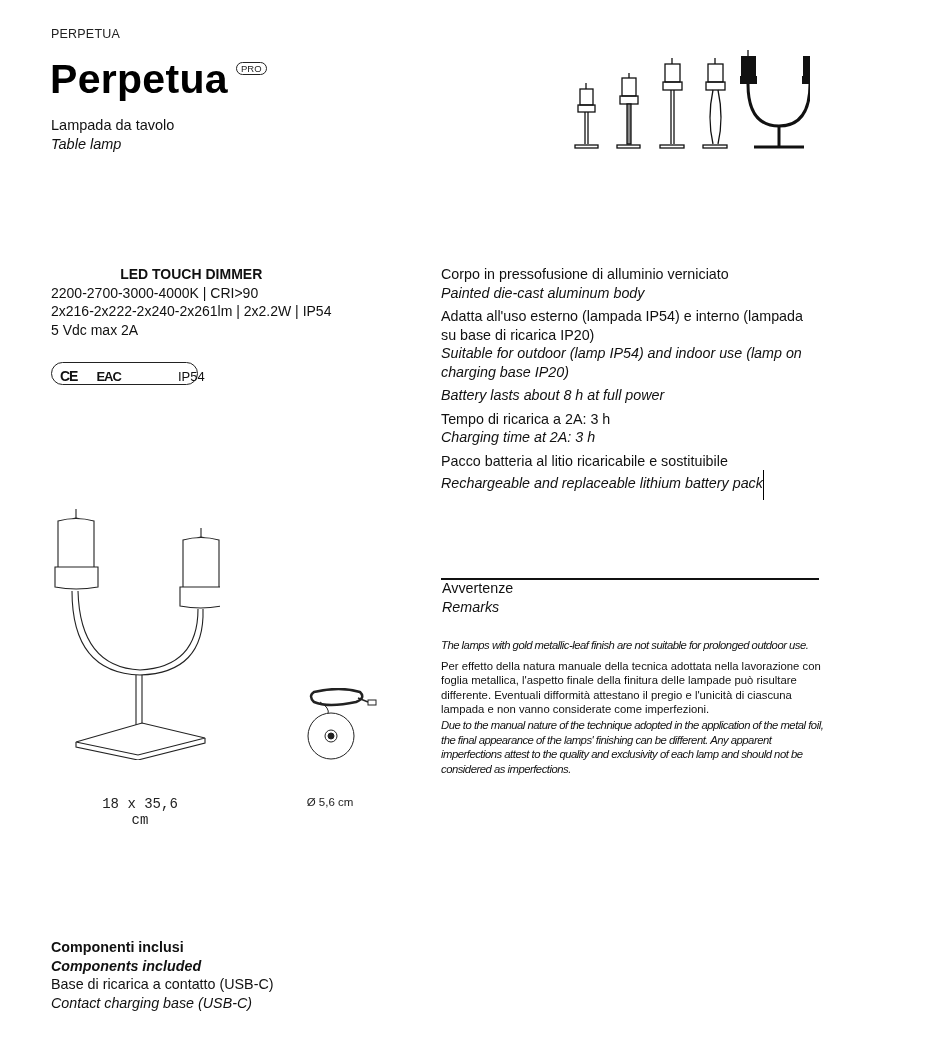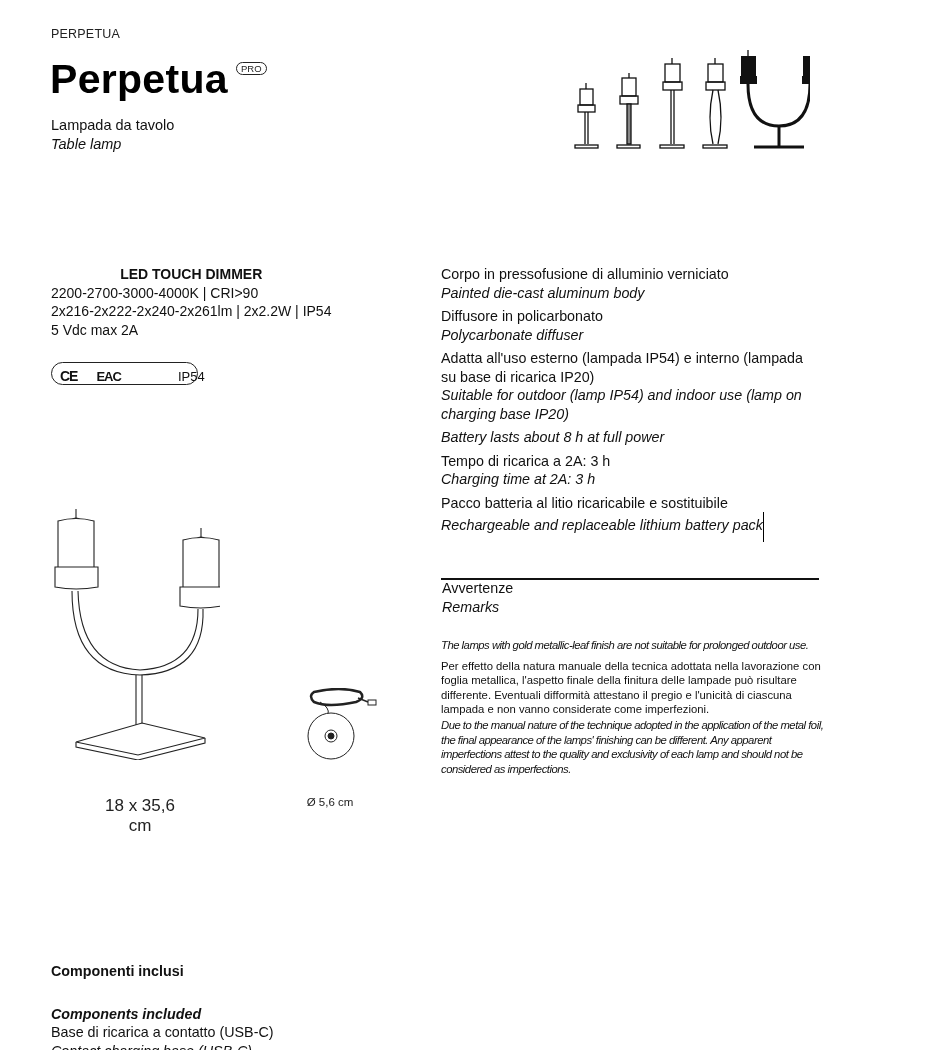--- a/index.html
+++ b/index.html
@@ -18,25 +18,25 @@
   .cert .eac { font-weight:bold; font-size:13px; letter-spacing:-1px; }
   .features { left:441px; top:265px; width:380px; font-size:14.3px; line-height:18.5px; }
   .features .item { margin-bottom:5px; }
   .caret { display:inline-block; width:1px; height:30px; background:#000; vertical-align:-12px; }
   .rule { left:441px; top:578px; width:378px; height:2px; background:#111; }
   .remarks-h { left:442px; top:579px; font-size:14.3px; line-height:19px; }
   .remarks { left:441px; top:638px; width:385px; font-size:11.3px; line-height:14.6px; color:#111; }
   .remarks p { margin:0 0 6px 0; }
   .remarks .cond { letter-spacing:-0.5px; }
   .drawing-main { left:50px; top:505px; }
-  .dim1 { left:100px; top:796px; font-size:17px; width:80px; text-align:center; color:#222; }
+  .dim1 { left:100px; top:796px; font-size:14px; width:80px; text-align:center; color:#222;font-family:Liberation Mono, monospace; }
   .drawing-base { left:300px; top:688px; }
   .dim2 { left:295px; top:796px; font-size:11.5px; width:70px; text-align:center; color:#222; }
   .comp { left:51px; top:938px; font-size:14.3px; line-height:18.5px; }
-  .comp .b { font-weight:bold;margin-top:24px; }
+  .comp .b { font-weight:bold; }
 </style>
 </head>
 <body>
 
 <div class="abs brand">PERPETUA</div>
 <div class="abs title">Perpetua</div>
 <div class="abs pro">PRO</div>
 <div class="abs subtitle">
   <div>Lampada da tavolo</div>
   <div class="it">Table lamp</div>
@@ -108,24 +108,20 @@
     </svg>
   <span>IP54</span>
 </div>
 
 <div class="abs features">
   <div class="item">
       <div>Corpo in pressofusione  di alluminio verniciato</div>
       <div class="it">Painted die-cast aluminum body</div>
     </div>
   <div class="item">
-      <div>Diffusore in policarbonato</div>
-      <div class="it">Polycarbonate diffuser</div>
-    </div>
-  <div class="item">
       <div>Adatta all'uso esterno (lampada IP54) e interno (lampada su base di ricarica IP20)</div>
       <div class="it">Suitable for outdoor (lamp IP54) and indoor use (lamp on charging base IP20)</div>
     </div>
   <div class="item">
       <div class="it">Battery lasts about 8 h at full power</div>
     </div>
   <div class="item">
       <div>Tempo di ricarica a 2A: 3 h</div>
       <div class="it">Charging time at 2A: 3 h</div>
     </div>

